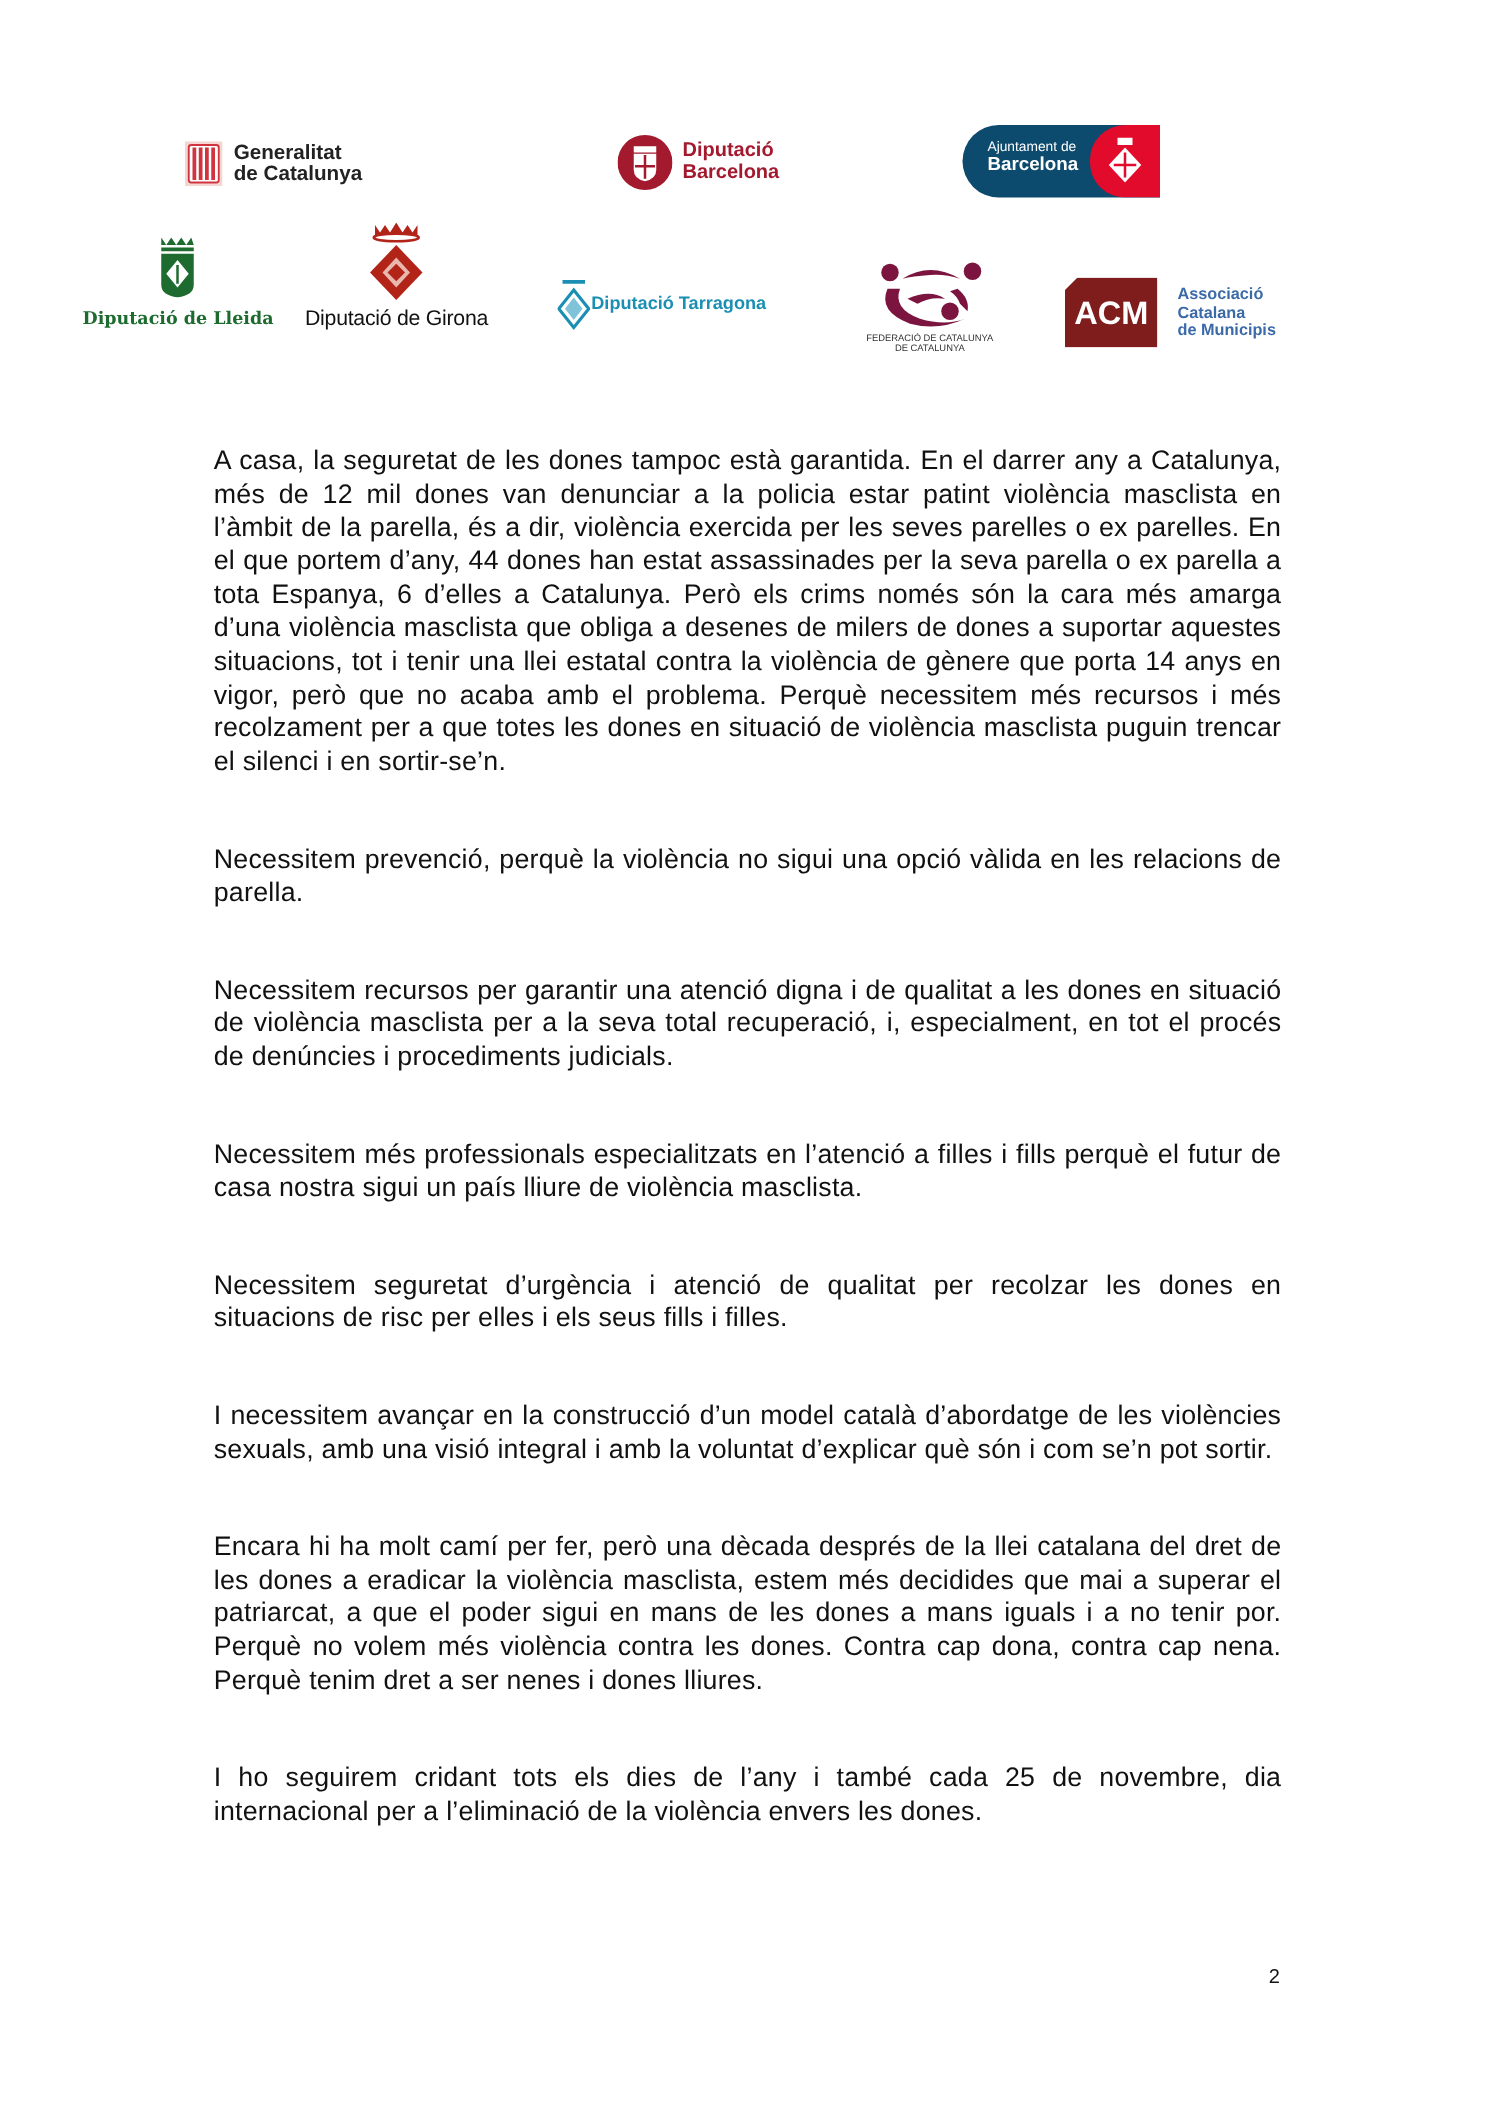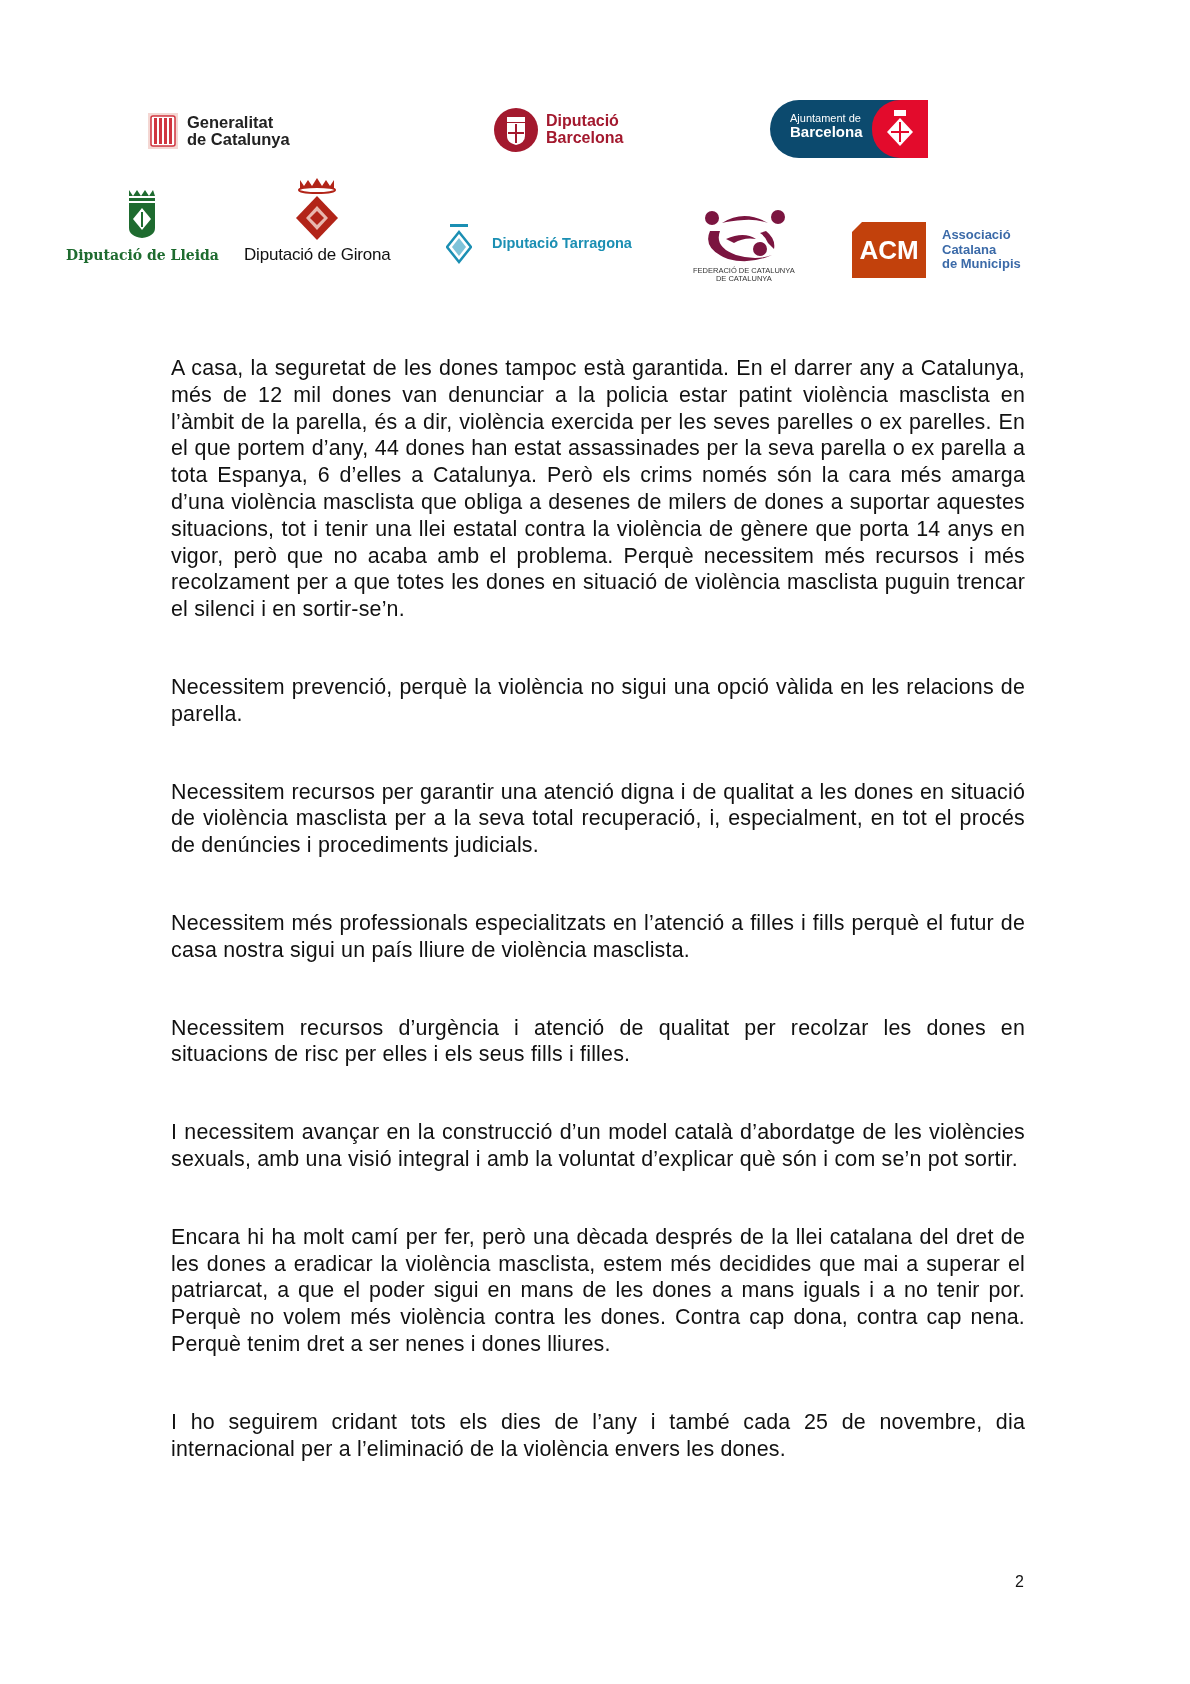--- a/index.html
+++ b/index.html
@@ -28,27 +28,27 @@
                        border-radius: 28px 0 0 28px; }
     #logo-ajbcn .red svg { position: absolute; left: 14px; top: 10px; }
 
     #logo-lleida { left: 66px; top: 190px; flex-direction: column; text-align: center; }
     #logo-lleida .logo-text { font-family: "DejaVu Serif", serif; font-size: 14px; color: #1e6b2f; margin-top: 10px; }
 
     #logo-girona { left: 244px; top: 178px; flex-direction: column; }
     #logo-girona .logo-text { font-size: 17px; color: #111; font-weight: normal; margin-top: 6px; letter-spacing: -0.2px; }
 
     #logo-tarragona { left: 446px; top: 224px; }
-    #logo-tarragona .logo-text { font-size: 14.5px; color: #1b8fb3; margin-left: 20px; }
+    #logo-tarragona .logo-text { font-size: 14.5px; color: #1b8fb3; margin-left: 1px; }
 
     #logo-fmc { left: 693px; top: 209px; flex-direction: column; }
     #logo-fmc .logo-text { font-size: 7.5px; color: #333; font-weight: normal; text-align: center; margin-top: 2px; }
 
     #logo-acm { left: 852px; top: 222px; }
-    #logo-acm .box { width: 74px; height: 56px; background: #c2410c; color: #fff;
+    #logo-acm .box { width: 74px; height: 56px; background: #7f1d1d; color: #fff;
                      font-weight: bold; font-size: 26px; display: flex; align-items: center; justify-content: center;
                      clip-path: polygon(10px 0, 100% 0, 100% 100%, 0 100%, 0 10px); }
     #logo-acm .logo-text { font-size: 13px; color: #3b6aa8; margin-left: 16px; line-height: 1.12; }
 
     
     .content { position: absolute; left: 171px; top: 355px; width: 854px; }
     .para { font-size: 21.4px; line-height: 26.8px; text-align: justify; margin: 0; letter-spacing: 0.2px; color: #111; }
     .gap { height: 51px; }
     .page-number { position: absolute; left: 1015px; top: 1573px; font-size: 16px; color: #111; }
   </style>
@@ -159,21 +159,21 @@
 
   <div class="content">
     <p class="para">A casa, la seguretat de les dones tampoc està garantida. En el darrer any a Catalunya, més de 12 mil dones van denunciar a la policia estar patint violència masclista en l’àmbit de la parella, és a dir, violència exercida per les seves parelles o ex parelles. En el que portem d’any, 44 dones han estat assassinades per la seva parella o ex parella a tota Espanya, 6 d’elles a Catalunya. Però els crims només són la cara més amarga d’una violència masclista que obliga a desenes de milers de dones a suportar aquestes situacions, tot i tenir una llei estatal contra la violència de gènere que porta 14 anys en vigor, però que no acaba amb el problema. Perquè necessitem més recursos i més recolzament per a que totes les dones en situació de violència masclista puguin trencar el silenci i en sortir-se’n.</p>
     <div class="gap"></div>
     <p class="para">Necessitem prevenció, perquè la violència no sigui una opció vàlida en les relacions de parella.</p>
     <div class="gap"></div>
     <p class="para">Necessitem recursos per garantir una atenció digna i de qualitat a les dones en situació de violència masclista per a la seva total recuperació, i, especialment, en tot el procés de denúncies i procediments judicials.</p>
     <div class="gap"></div>
     <p class="para">Necessitem més professionals especialitzats en l’atenció a filles i fills perquè el futur de casa nostra sigui un país lliure de violència masclista.</p>
     <div class="gap"></div>
-    <p class="para">Necessitem recursos d’urgència i atenció de qualitat per recolzar les dones en situacions de risc per elles i els seus fills i filles.</p>
+    <p class="para">Necessitem seguretat d’urgència i atenció de qualitat per recolzar les dones en situacions de risc per elles i els seus fills i filles.</p>
     <div class="gap"></div>
     <p class="para">I necessitem avançar en la construcció d’un model català d’abordatge de les violències sexuals, amb una visió integral i amb la voluntat d’explicar què són i com se’n pot sortir.</p>
     <div class="gap"></div>
     <p class="para">Encara hi ha molt camí per fer, però una dècada després de la llei catalana del dret de les dones a eradicar la violència masclista, estem més decidides que mai a superar el patriarcat, a que el poder sigui en mans de les dones a mans iguals i a no tenir por. Perquè no volem més violència contra les dones. Contra cap dona, contra cap nena. Perquè tenim dret a ser nenes i dones lliures.</p>
     <div class="gap"></div>
     <p class="para">I ho seguirem cridant tots els dies de l’any i també cada 25 de novembre, dia internacional per a l’eliminació de la violència envers les dones.</p>
   </div>
 
   <div class="page-number">2</div>
 </div>

